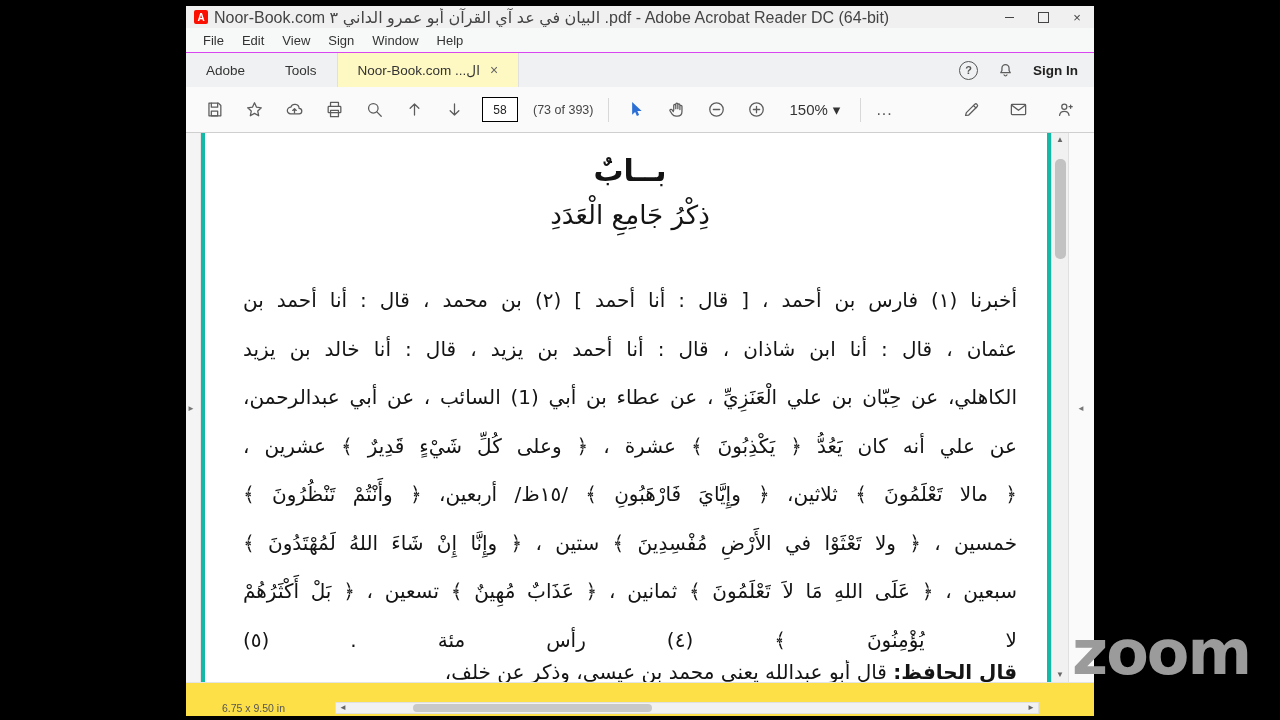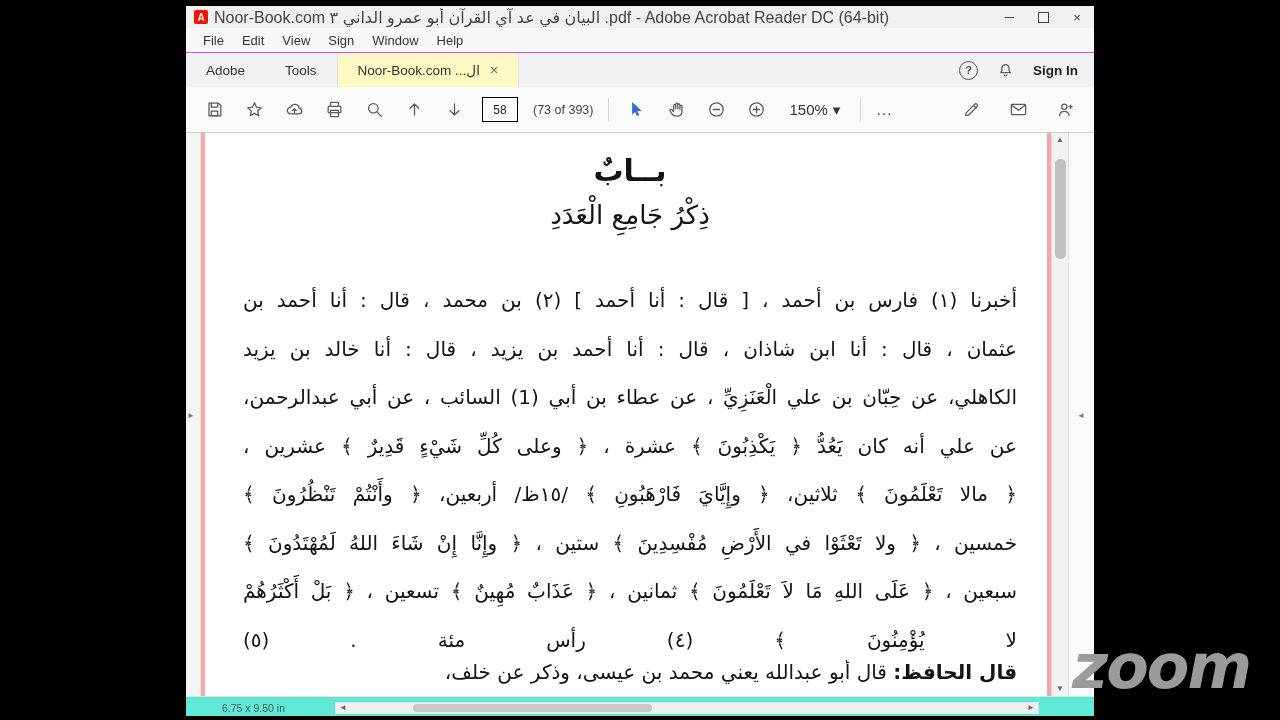--- a/index.html
+++ b/index.html
@@ -40,48 +40,48 @@
   .page-count{font-size:12.5px;color:#444;white-space:nowrap;}
   .tsep{width:1px;height:24px;background:#d8d8d8;}
   .zoom-select{display:flex;align-items:flex-start;gap:5px;font-size:15px;color:#333;padding:3px 5px;}
   .ellipsis{font-size:16px;color:#555;letter-spacing:1px;}
   .toolbar-right{margin-left:auto;display:flex;align-items:center;gap:22px;}
 
   
   .content{flex:1;display:flex;min-height:0;}
   .left-strip{width:14px;background:#f4f4f4;border-right:1px solid #e3e3e3;position:relative;flex:0 0 auto;}
   .pane-arrow{position:absolute;top:50%;left:1px;transform:translateY(-50%);font-size:8px;color:#777;}
-  .doc-area{flex:1;background:#fca5a5;overflow:hidden;display:flex;justify-content:center;}
+  .doc-area{flex:1;background:#14b8a6;overflow:hidden;display:flex;justify-content:center;}
   .pdf-page{background:#fff;width:calc(100% - 8px);height:100%;box-sizing:border-box;padding:16px 30px 0 38px;
     font-family:"DejaVu Sans",sans-serif;color:#141414;}
   .pg-title1{text-align:center;font-size:30px;font-weight:bold;margin:4px 0 0 0;}
   .pg-title2{text-align:center;font-size:26px;font-weight:normal;margin:12px 0 0 0;}
   .pg-body{margin-top:50px;}
   .body-line{font-size:20px;line-height:40.5px;white-space:nowrap;overflow:hidden;
     text-align:justify;text-align-last:justify;margin-top:8px;}
   .pg-footer{font-size:20px;text-align:right;white-space:nowrap;overflow:hidden;}
   .pg-footer b{font-weight:bold;}
 
   .vscrollbar{width:17px;background:#f1f1f1;border-left:1px solid #dcdcdc;position:relative;flex:0 0 auto;
     display:flex;flex-direction:column;align-items:center;justify-content:space-between;padding:2px 0;box-sizing:border-box;}
   .scroll-arrow{font-size:8px;color:#666;line-height:10px;}
   .v-thumb{position:absolute;top:26px;left:3px;width:11px;height:100px;background:#c2c2c2;border-radius:5px;}
   .right-strip{width:25px;background:#fafafa;border-left:1px solid #e0e0e0;position:relative;flex:0 0 auto;}
   .right-strip .pane-arrow{left:8px;}
 
   
-  .statusbar{height:16px;background:#5eead4;border-top:1px solid #e4e4e4;display:flex;align-items:center;flex:0 0 auto;padding:3px 10px 0 36px;}
+  .statusbar{height:16px;background:#fde047;border-top:1px solid #e4e4e4;display:flex;align-items:center;flex:0 0 auto;padding:17px 10px 0 36px;}
   .page-size{font-size:10.5px;color:#555;white-space:nowrap;}
   .hscroll{flex:1;height:12px;margin:0 45px 0 50px;background:#f1f1f1;border:1px solid #e0e0e0;position:relative;
     display:flex;align-items:center;justify-content:space-between;padding:0 3px;box-sizing:border-box;}
   .h-thumb{position:absolute;left:11%;width:34%;top:1px;height:8px;background:#c8c8c8;border-radius:4px;}
 
   
-  .zoom-watermark{position:absolute;right:30px;bottom:22px;font-size:62px;font-weight:bold;color:#9b9b9b;
-    letter-spacing:-2px;font-family:"DejaVu Sans",sans-serif;line-height:1;font-style:italic;}
+  .zoom-watermark{position:absolute;right:30px;bottom:36px;font-size:62px;font-weight:bold;color:#9b9b9b;
+    letter-spacing:-2px;font-family:"DejaVu Sans",sans-serif;line-height:1;}
 </style>
 </head>
 <body>
 
 <div class="stage">
   <div class="app-window">
 
     <div class="titlebar">
       <span class="acro-icon">A</span>
       <span class="tb-title">Noor-Book.com  البيان في عد آي القرآن أبو عمرو الداني ٣ .pdf - Adobe Acrobat Reader DC (64-bit)</span>

